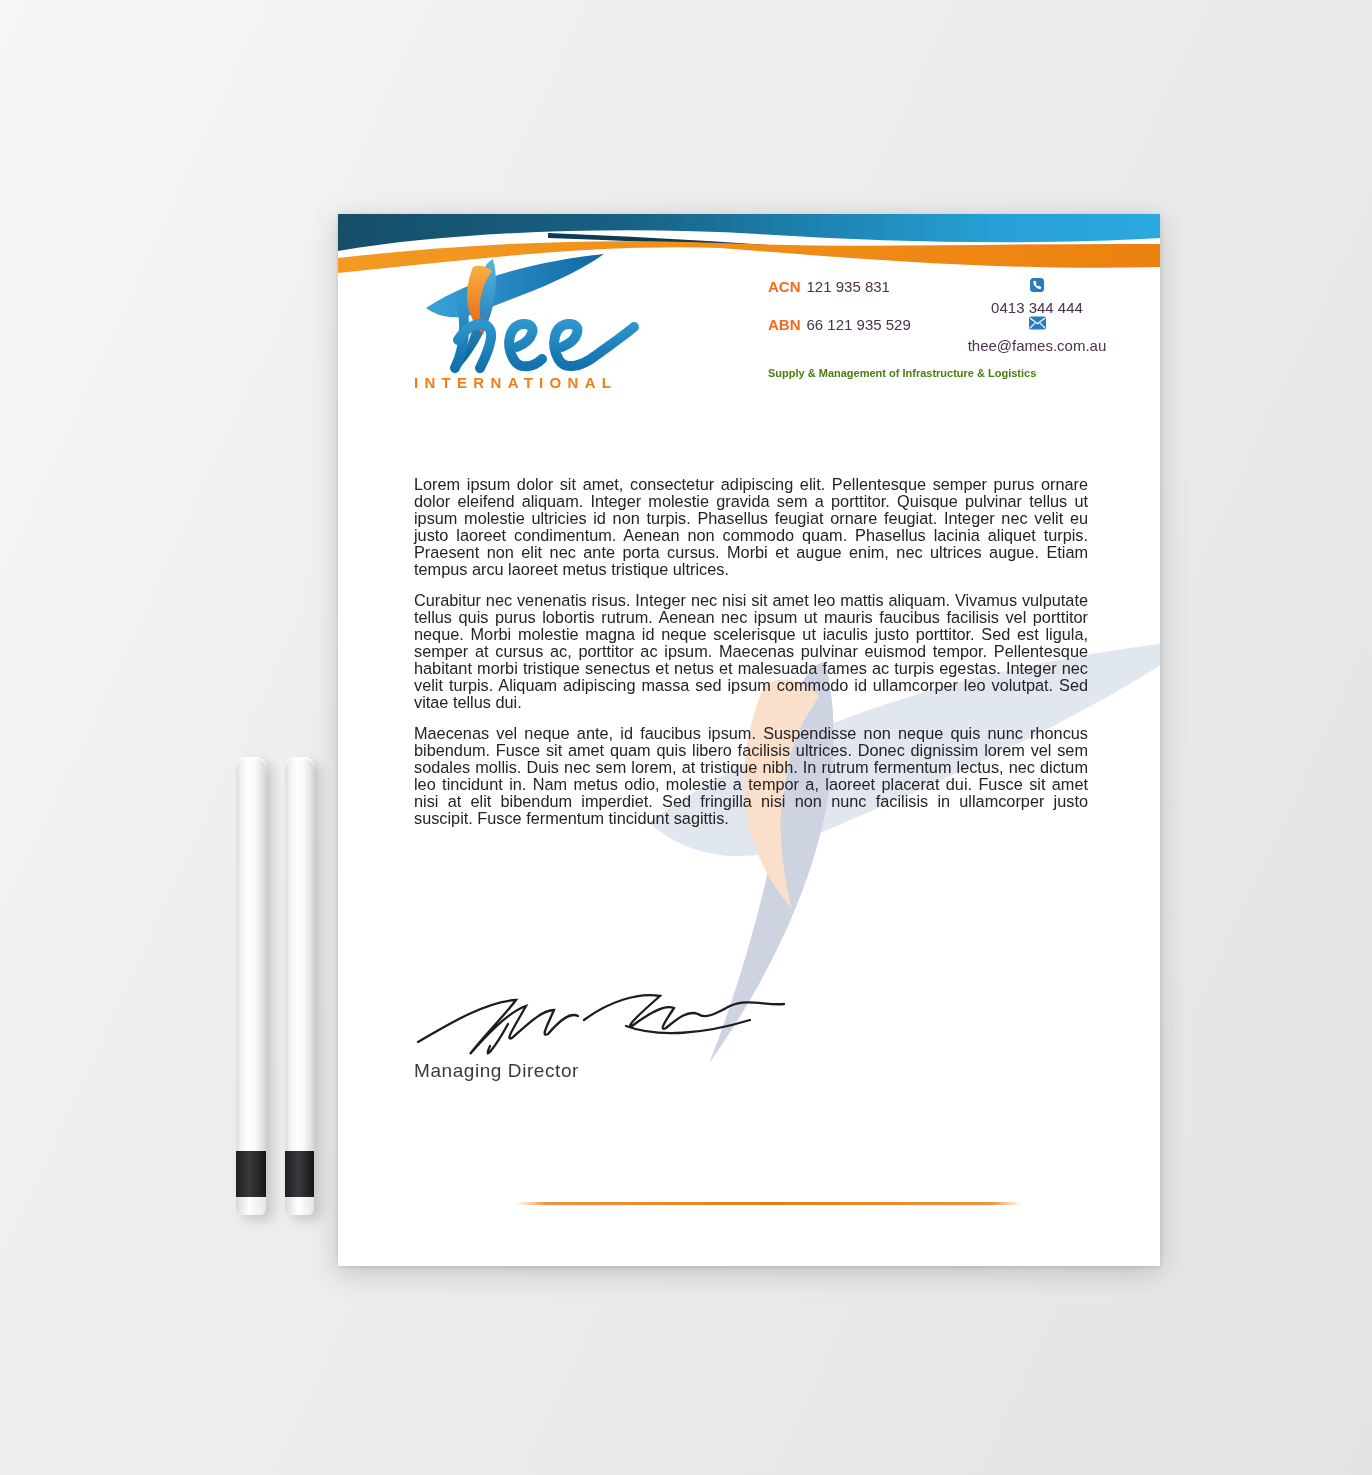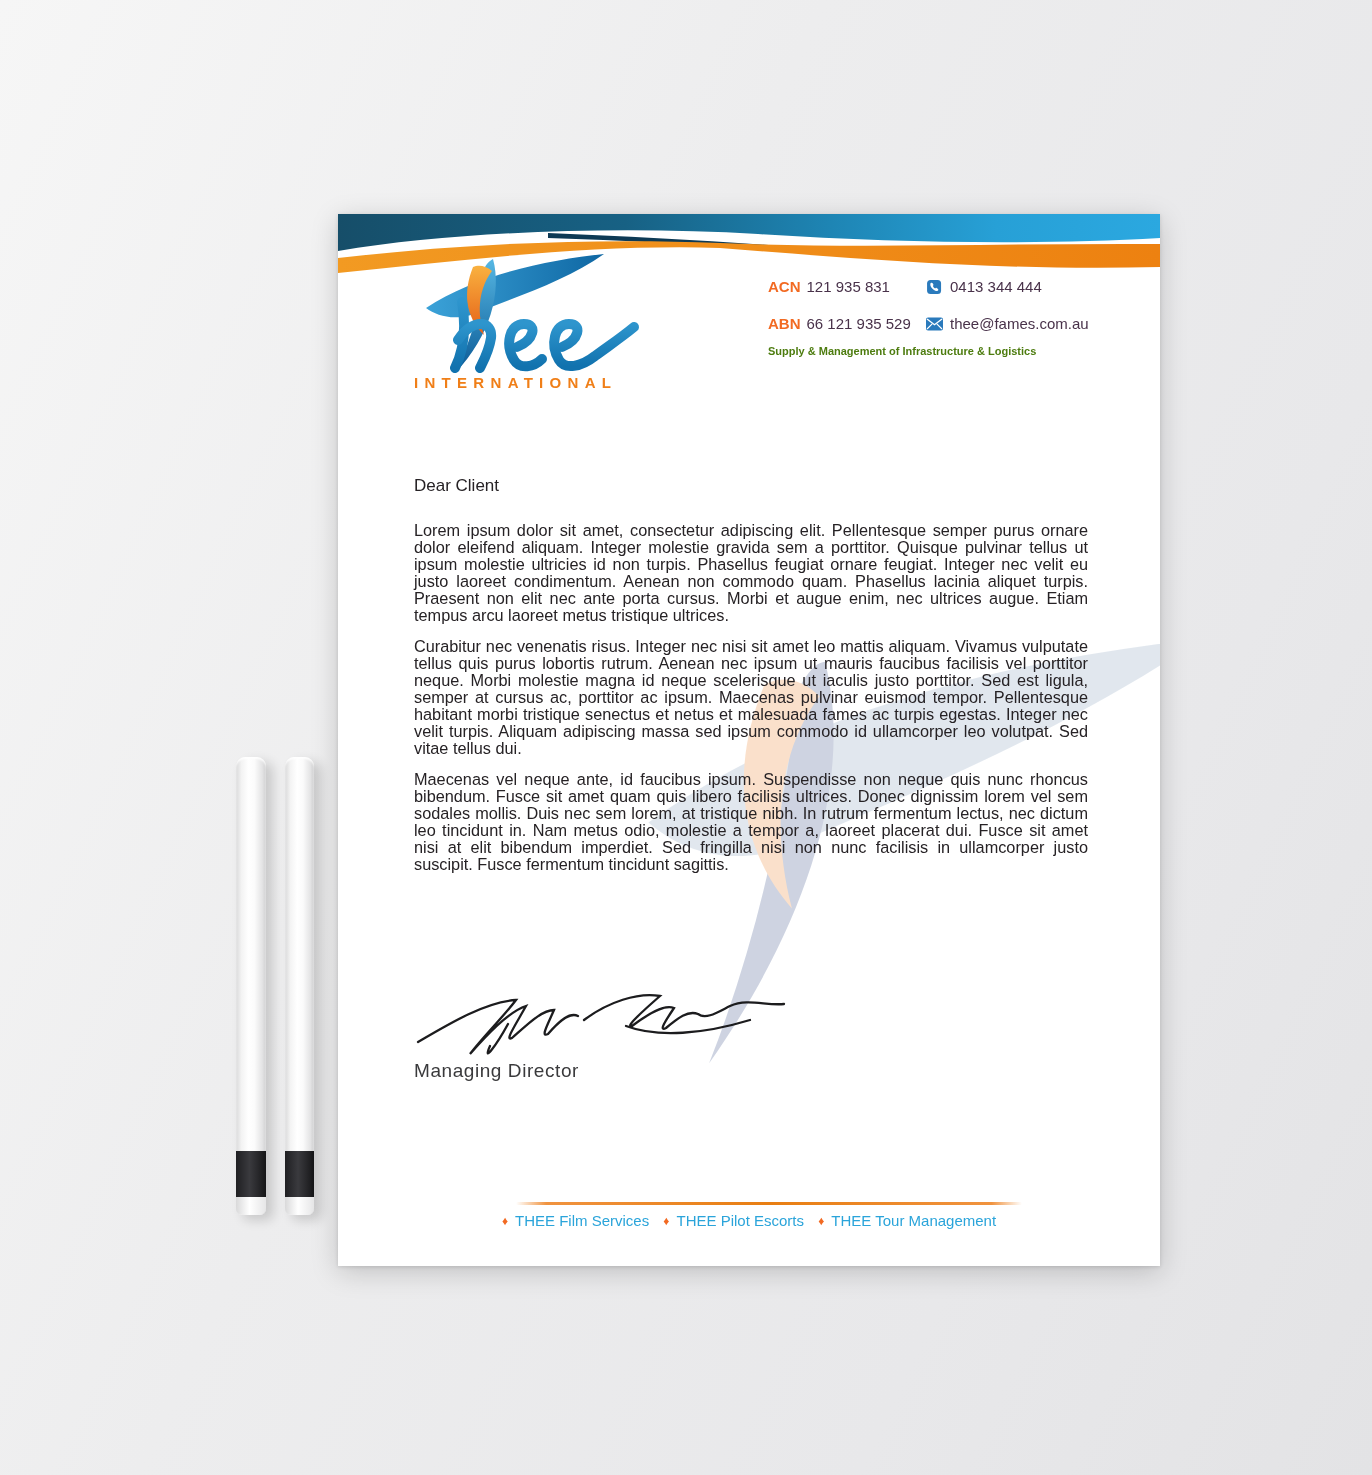--- a/index.html
+++ b/index.html
@@ -32,24 +32,24 @@
   .watermark{position:absolute;left:200px;top:425px;width:690px;height:430px;opacity:.26;pointer-events:none;}
 
   
   .logo{position:absolute;left:58px;top:40px;width:260px;height:130px;}
   .logo-mark{position:absolute;left:0;top:0;width:250px;height:120px;}
   .logo-sub{position:absolute;left:18px;top:120px;width:240px;
     color:#f07f18;font-size:15px;font-weight:bold;letter-spacing:.42em;white-space:nowrap;}
 
   
   .contact{position:absolute;left:430px;top:64px;width:380px;color:#49324a;font-size:15px;}
-  .contact .grid{display:grid;grid-template-columns:158px 1fr;row-gap:20px;}
+  .contact .grid{display:grid;grid-template-columns:158px 1fr;row-gap:0;}
   .contact .pair{white-space:nowrap;}
   .contact .lbl{color:#f26a22;font-weight:bold;margin-right:6px;}
-  .contact .with-icon{display:flex;align-items:center;gap:7px;white-space:nowrap;}
+  .contact .with-icon{display:flex;align-items:center;gap:7px;white-space:nowrap;flex-direction:column;}
   .cicon{width:17px;height:14px;flex:0 0 auto;}
   .tagline{margin-top:13px;color:#4d7c0f;font-weight:bold;font-size:11px;white-space:nowrap;}
   .addr{margin-top:4px;line-height:19px;color:#413141;}
 
   
   .letter{position:absolute;left:76px;top:262px;width:674px;color:#262225;}
   .salutation{font-size:17px;margin:0 0 26px 0;}
   .letter p{margin:0 0 14px 0;font-size:16.3px;line-height:17px;text-align:justify;}
 
   
@@ -163,39 +163,33 @@
             <path d="M1,1.5 L8.5,7.2 L16,1.5" fill="none" stroke="#ffffff" stroke-width="1.4"></path>
             <path d="M1,11.5 L6.2,6.4 M16,11.5 L10.8,6.4" fill="none" stroke="#ffffff" stroke-width="1.2"></path>
           </svg>
           <span>thee@fames.com.au</span>
         </div>
       </div>
       <div class="tagline">Supply &amp; Management of Infrastructure &amp; Logistics</div>
     </div>
 
     <div class="letter">
-      <div class="salutation">Dear Client</div>
       <p>Lorem ipsum dolor sit amet, consectetur adipiscing elit. Pellentesque semper purus ornare dolor eleifend aliquam. Integer molestie gravida sem a porttitor. Quisque pulvinar tellus ut ipsum molestie ultricies id non turpis. Phasellus feugiat ornare feugiat. Integer nec velit eu justo laoreet condimentum. Aenean non commodo quam. Phasellus lacinia aliquet turpis. Praesent non elit nec ante porta cursus. Morbi et augue enim, nec ultrices augue. Etiam tempus arcu laoreet metus tristique ultrices.</p>
       <p>Curabitur nec venenatis risus. Integer nec nisi sit amet leo mattis aliquam. Vivamus vulputate tellus quis purus lobortis rutrum. Aenean nec ipsum ut mauris faucibus facilisis vel porttitor neque. Morbi molestie magna id neque scelerisque ut iaculis justo porttitor. Sed est ligula, semper at cursus ac, porttitor ac ipsum. Maecenas pulvinar euismod tempor. Pellentesque habitant morbi tristique senectus et netus et malesuada fames ac turpis egestas. Integer nec velit turpis. Aliquam adipiscing massa sed ipsum commodo id ullamcorper leo volutpat. Sed vitae tellus dui.</p>
       <p>Maecenas vel neque ante, id faucibus ipsum. Suspendisse non neque quis nunc rhoncus bibendum. Fusce sit amet quam quis libero facilisis ultrices. Donec dignissim lorem vel sem sodales mollis. Duis nec sem lorem, at tristique nibh. In rutrum fermentum lectus, nec dictum leo tincidunt in. Nam metus odio, molestie a tempor a, laoreet placerat dui. Fusce sit amet nisi at elit bibendum imperdiet. Sed fringilla nisi non nunc facilisis in ullamcorper justo suscipit. Fusce fermentum tincidunt sagittis.</p>
     </div>
 
     <svg class="signature" viewBox="0 0 380 86">
       <g fill="none" stroke="#1c1c1e" stroke-width="2.3" stroke-linecap="round">
         <path d="M6,62 C40,42 74,22 104,20 C92,36 70,58 58,74 C74,56 96,32 114,26 C104,44 92,62 100,58 C116,44 130,30 142,30 C136,44 128,58 136,54 C148,40 158,32 166,36"></path>
         <path d="M96,44 C84,66 70,84 78,66"></path>
         <path d="M172,40 C196,22 226,12 248,16 C232,30 212,48 220,46 C236,34 252,24 262,28 C254,40 246,52 254,48 C266,38 276,30 286,34 C294,40 306,32 318,26 C336,18 354,26 372,24"></path>
         <path d="M214,46 C246,58 292,54 338,40"></path>
       </g>
     </svg>
     <div class="signoff">Managing Director</div>
 
     <div class="footer-line"></div>
     <div class="footer-text">
-      <div class="footer-row">
-        <span class="footer-item"><span class="diamond">♦</span><span>THEE Film Services</span></span>
-        <span class="footer-item"><span class="diamond">♦</span><span>THEE Pilot Escorts</span></span>
-        <span class="footer-item"><span class="diamond">♦</span><span>THEE Tour Management</span></span>
-      </div>
     </div>
 
   </div>
 </div>
 
 </body></html>

